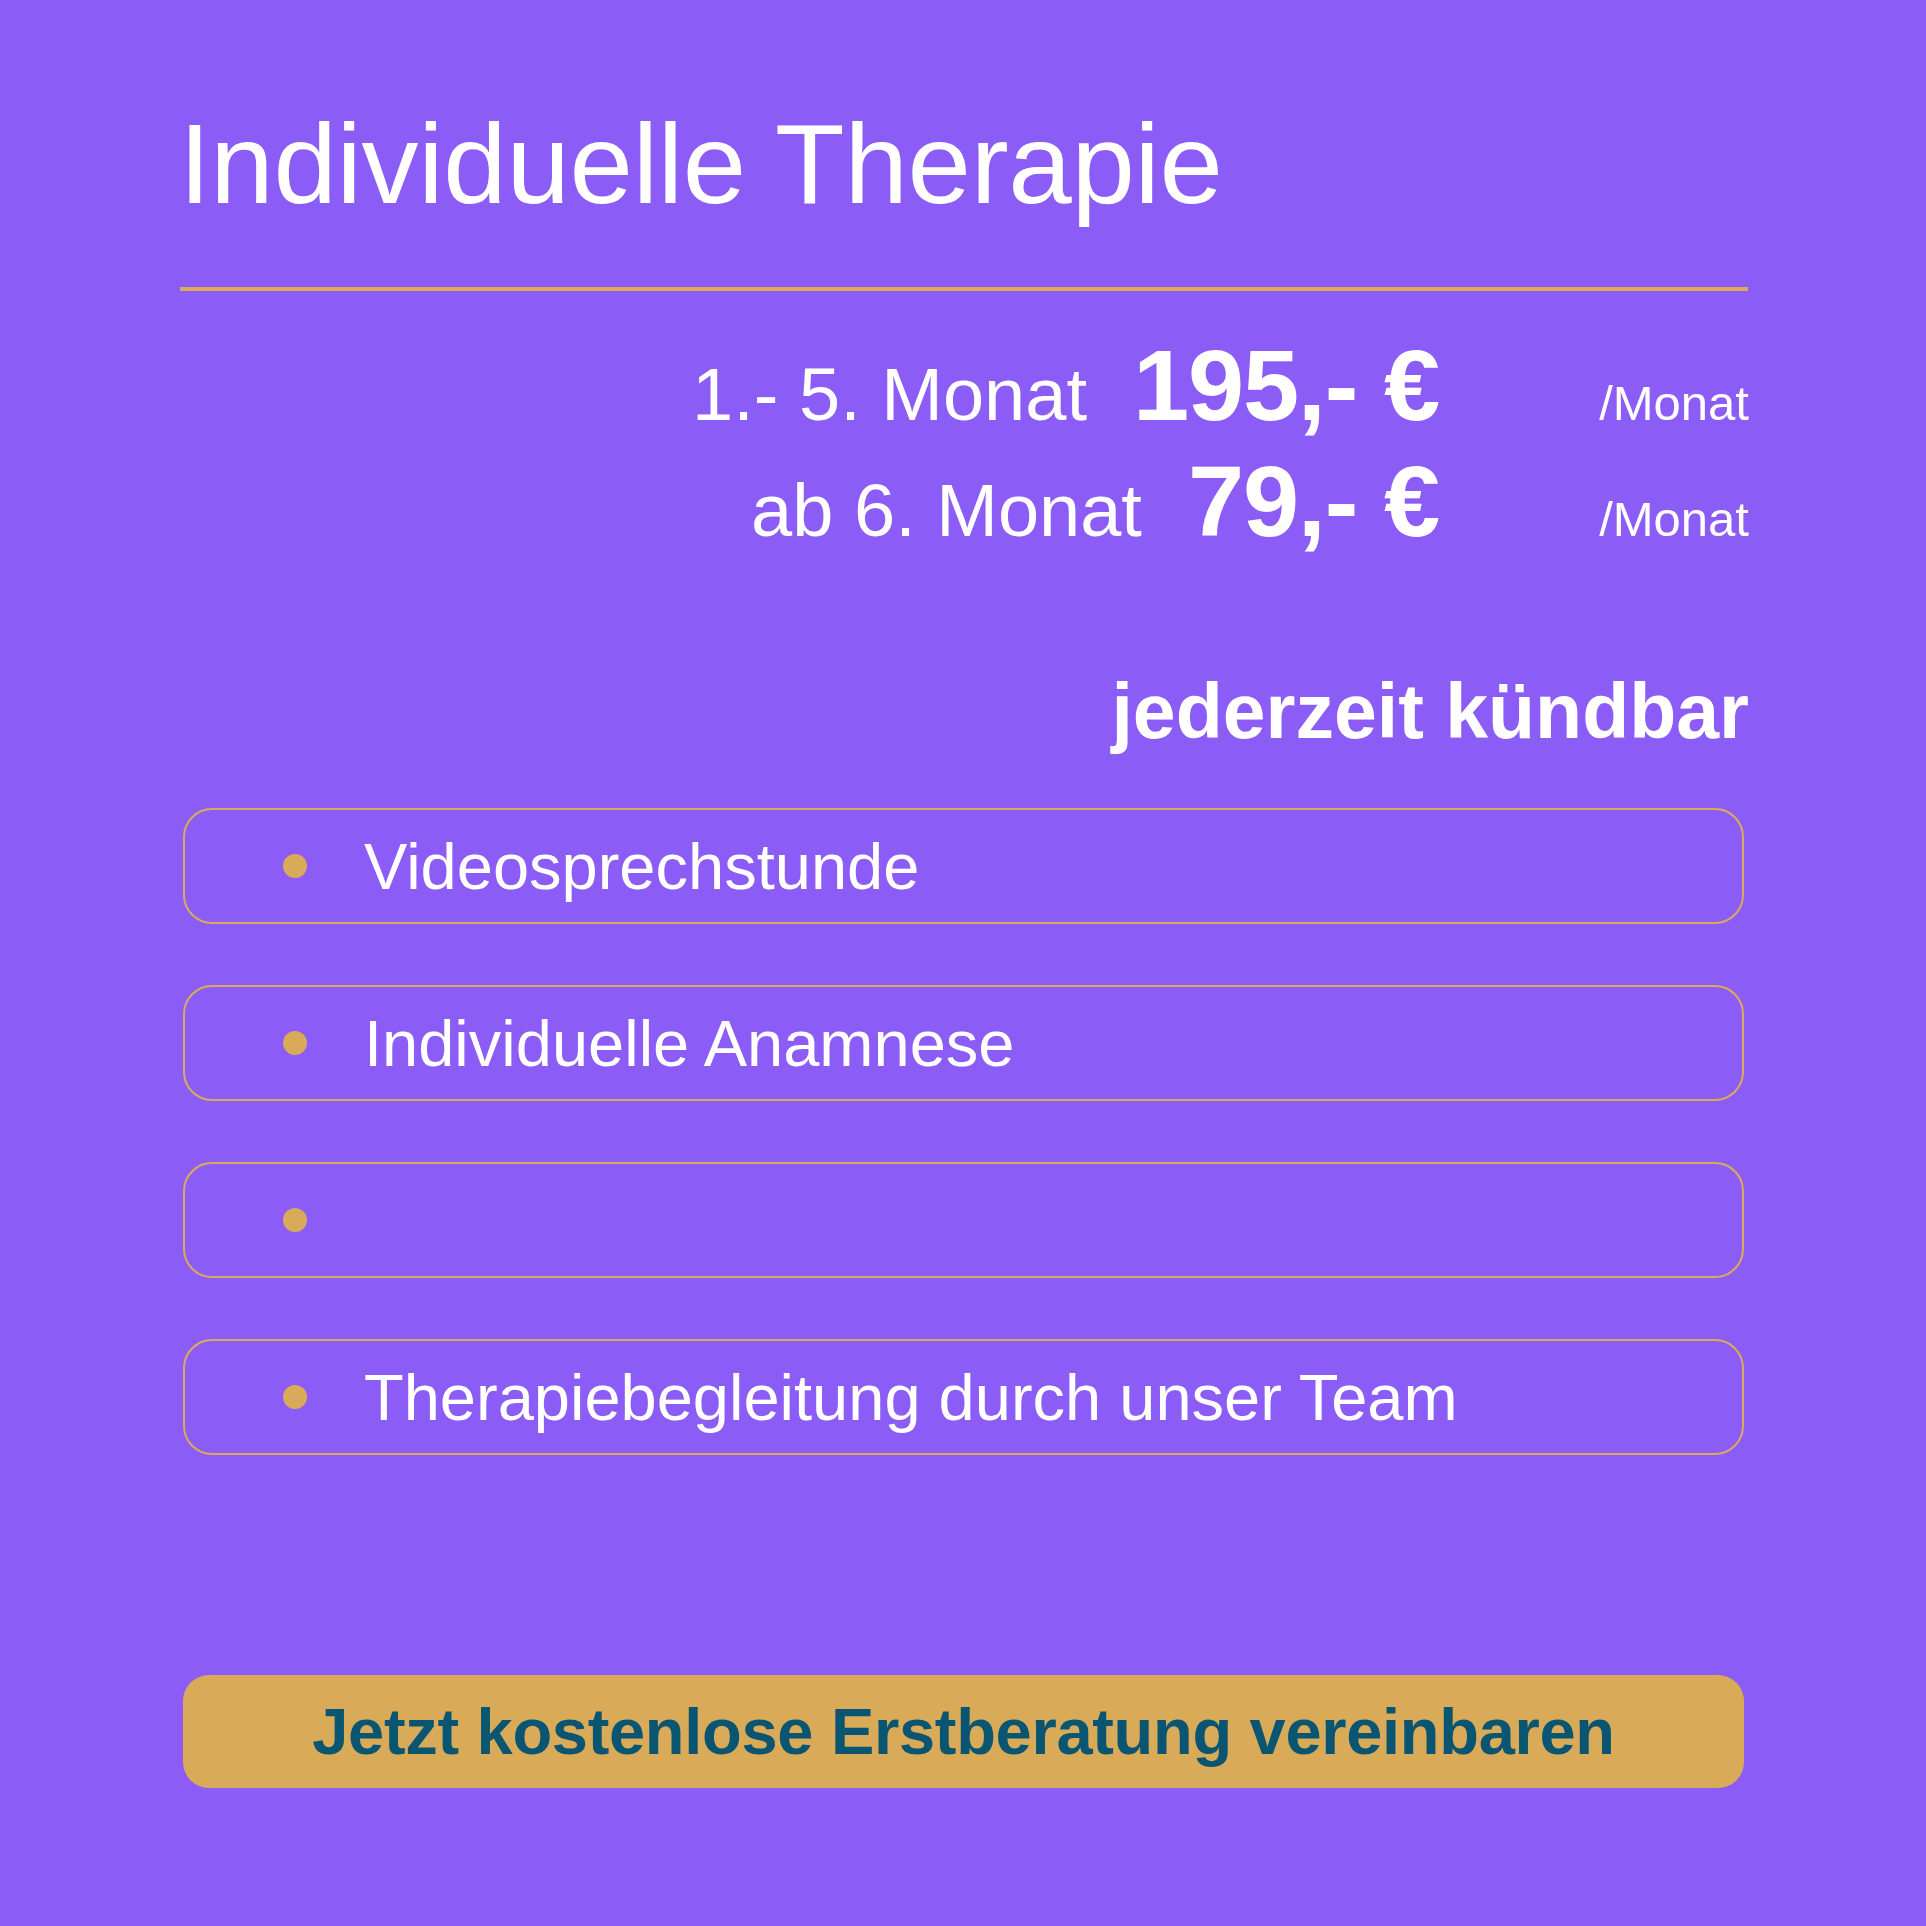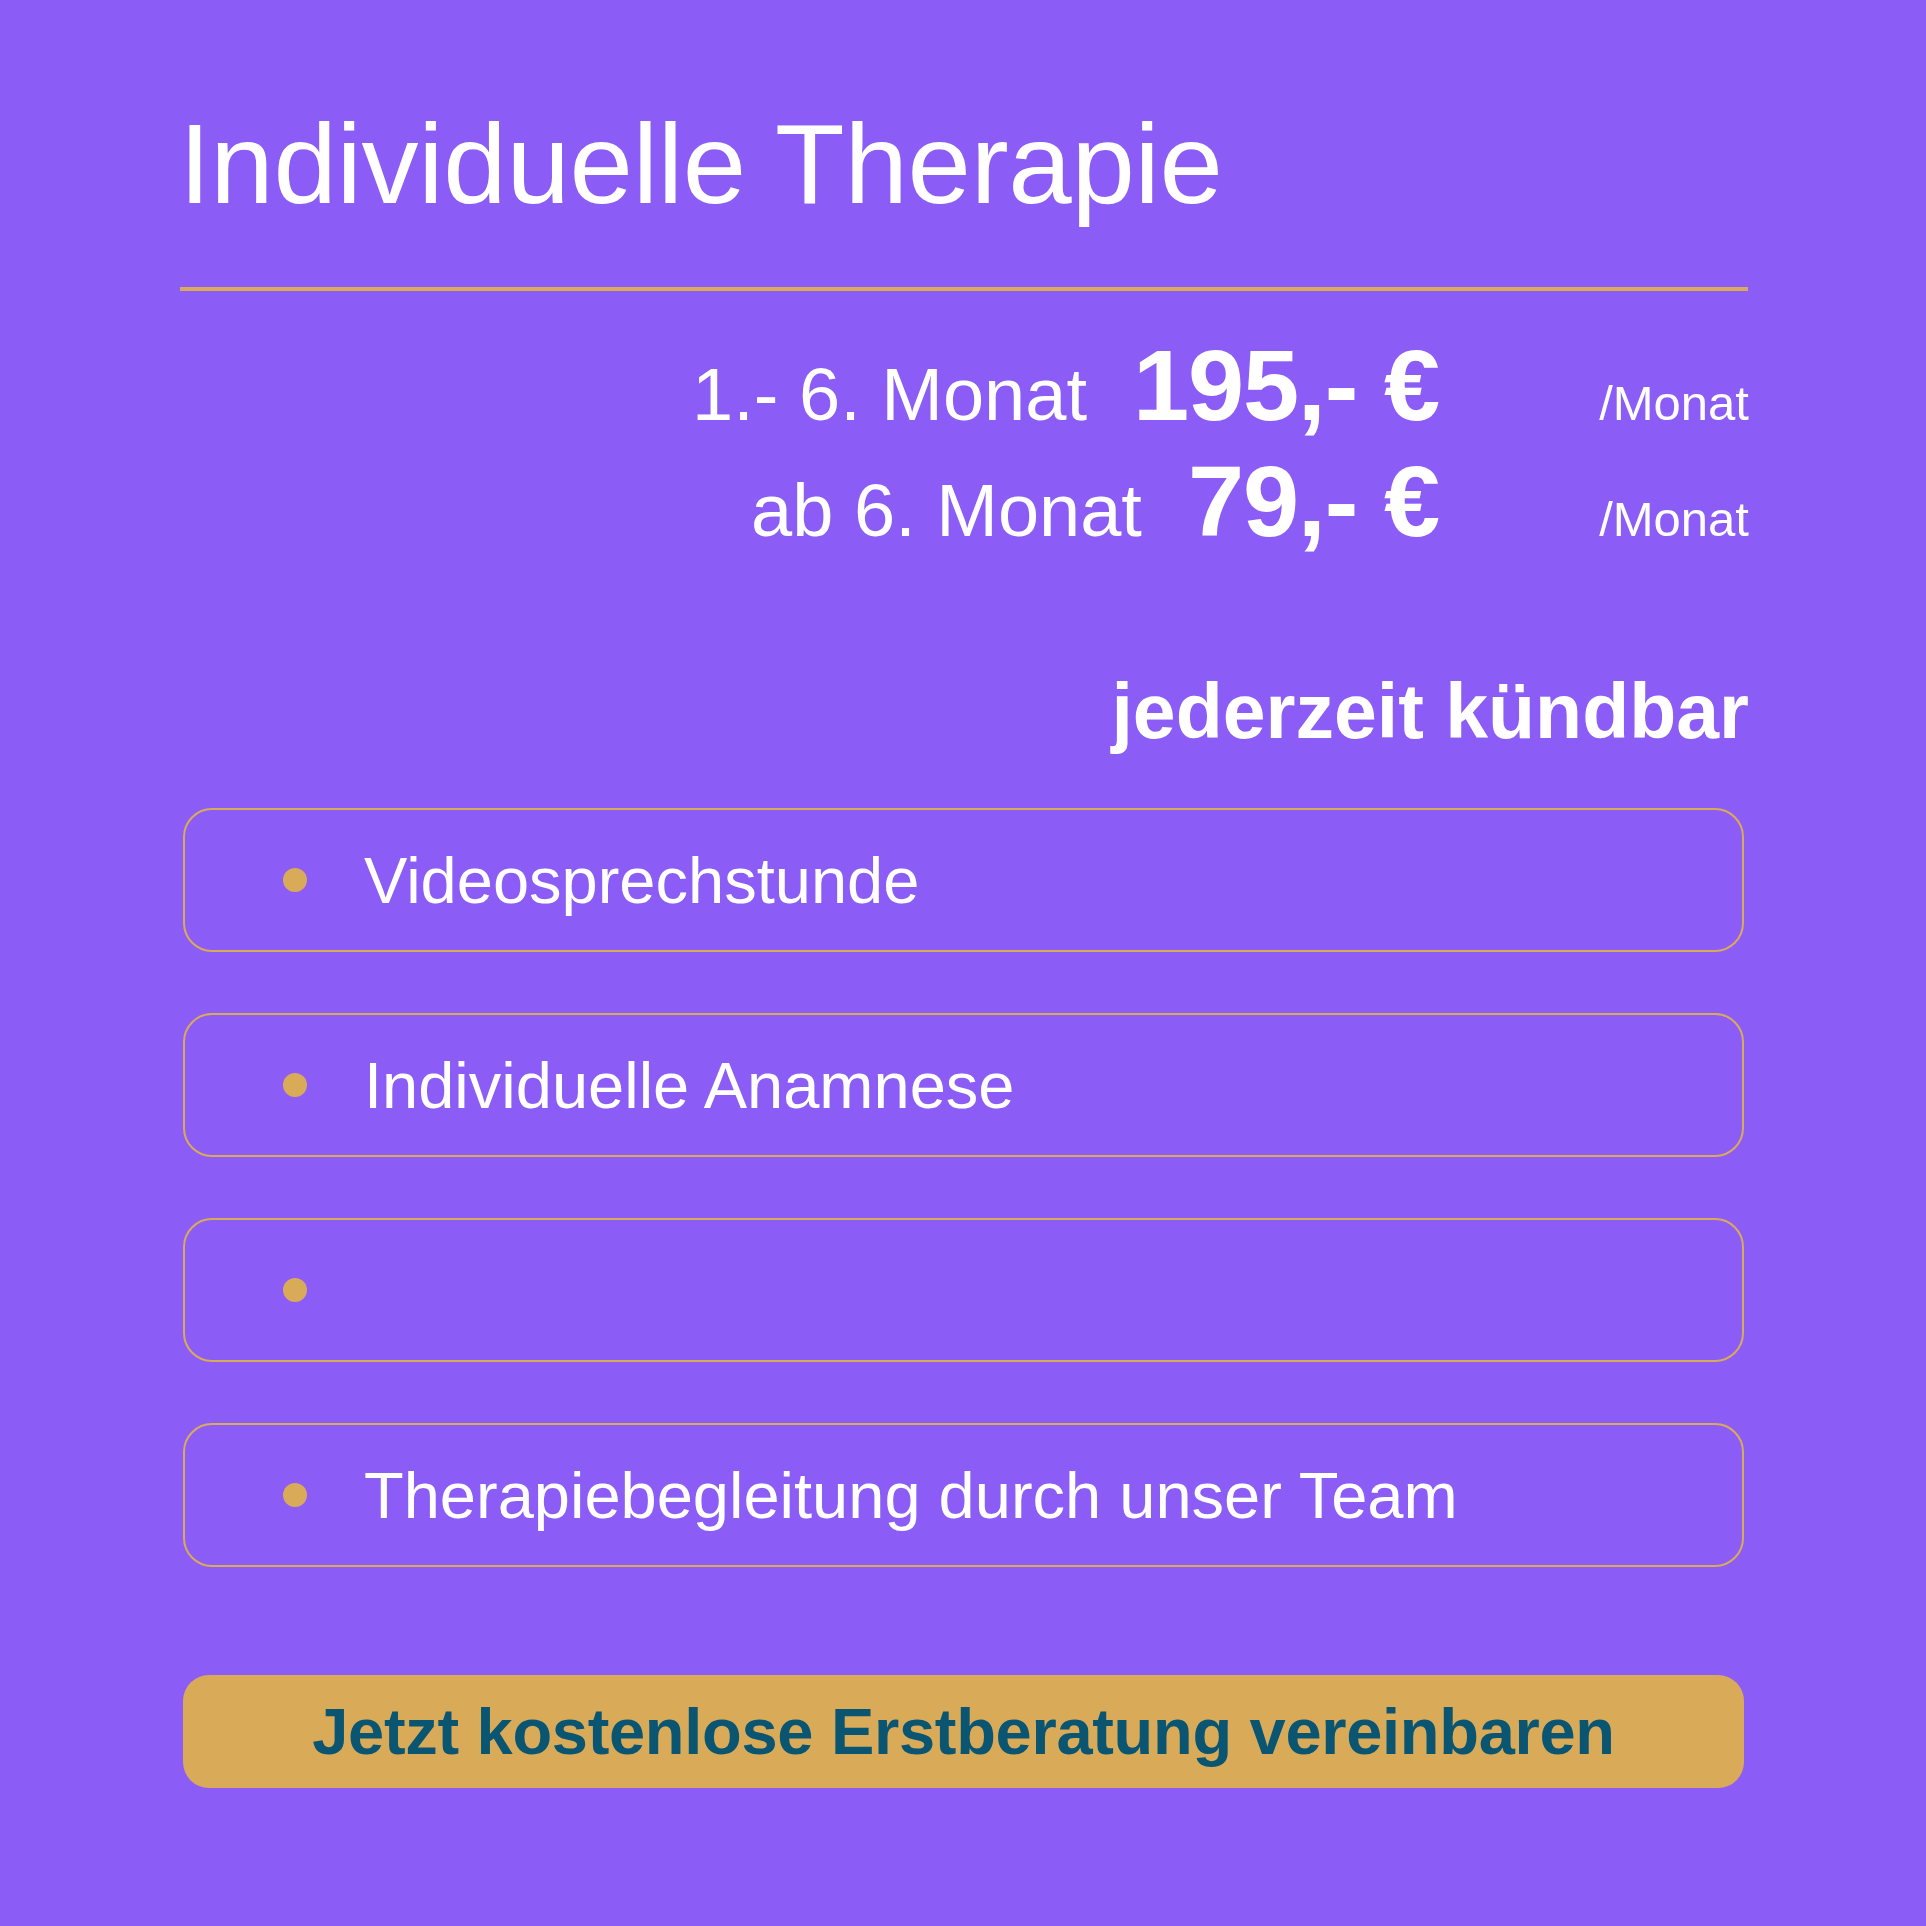--- a/index.html
+++ b/index.html
@@ -104,21 +104,21 @@
   .features {
     position: absolute;
     left: 183px;
     top: 808px;
     width: 1561px;
   }
 
   .feature-pill {
     box-sizing: border-box;
     position: relative;
-    height: 144px;
+    height: 116px;
     margin-bottom: 61px;
     border: 2.9px solid #d9ab59;
     border-radius: 29px;
     display: flex;
     align-items: center;
   }
 
   .bullet-dot {
     flex: 0 0 auto;
     width: 24px;
@@ -166,21 +166,21 @@
 
 <div class="card">
 
   <div class="title">Individuelle Therapie</div>
 
   <div class="title-rule"></div>
 
   <div class="price-block">
 
     <div class="price-row">
-      <span class="price-period">1.- 6. Monat</span>
+      <span class="price-period">1.- 5. Monat</span>
       <span class="price-amount">195,- €</span>
       <span class="price-unit">/Monat</span>
     </div>
 
     <div class="price-row">
       <span class="price-period">ab 6. Monat</span>
       <span class="price-amount">79,- €</span>
       <span class="price-unit">/Monat</span>
     </div>
 

